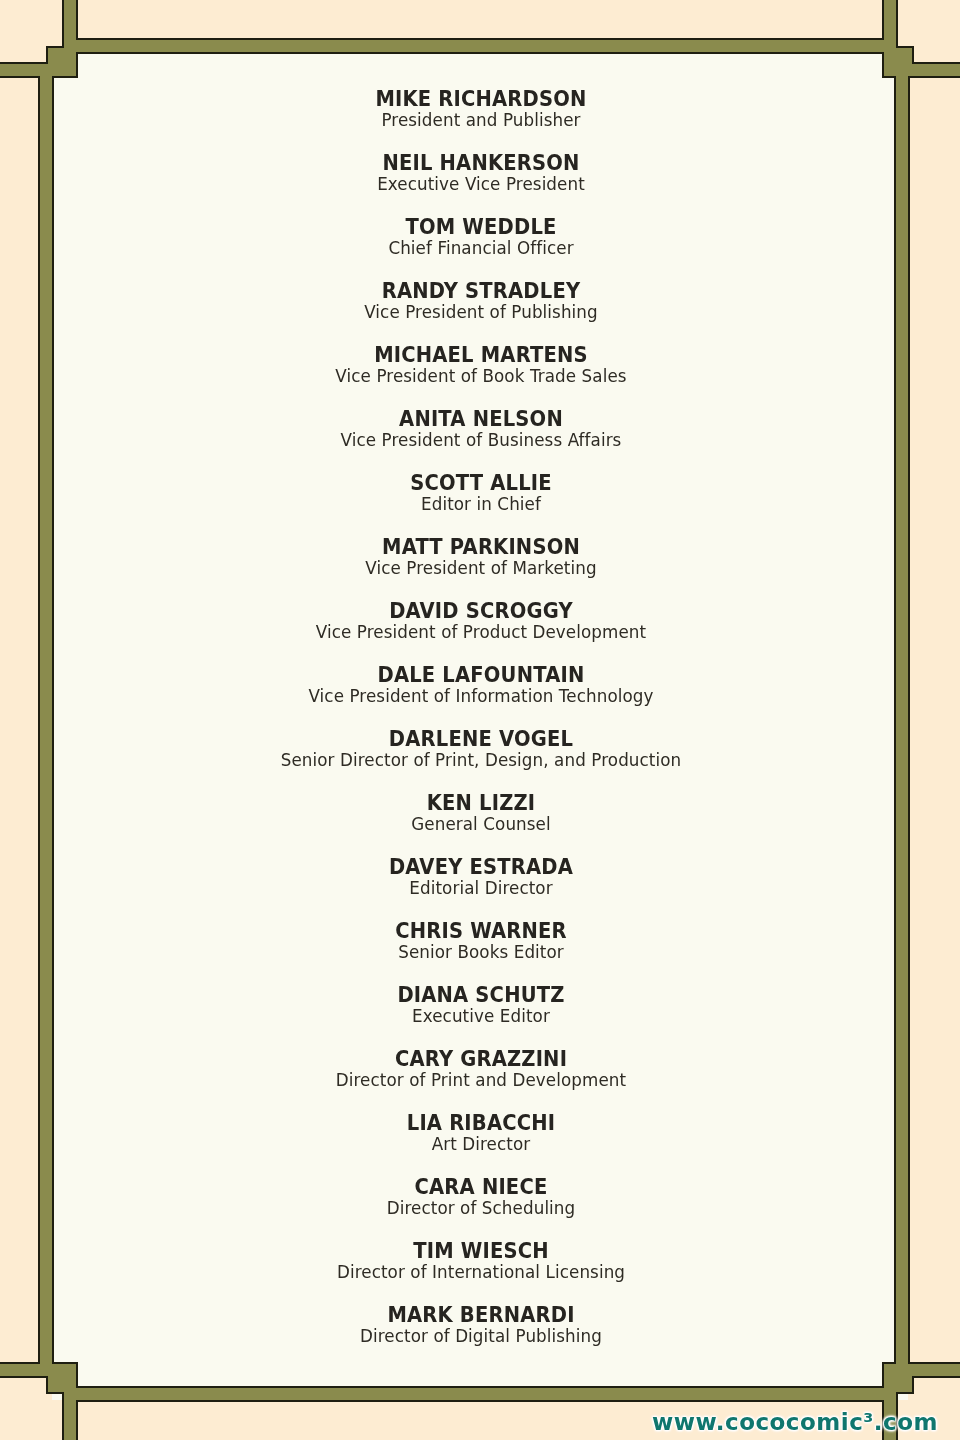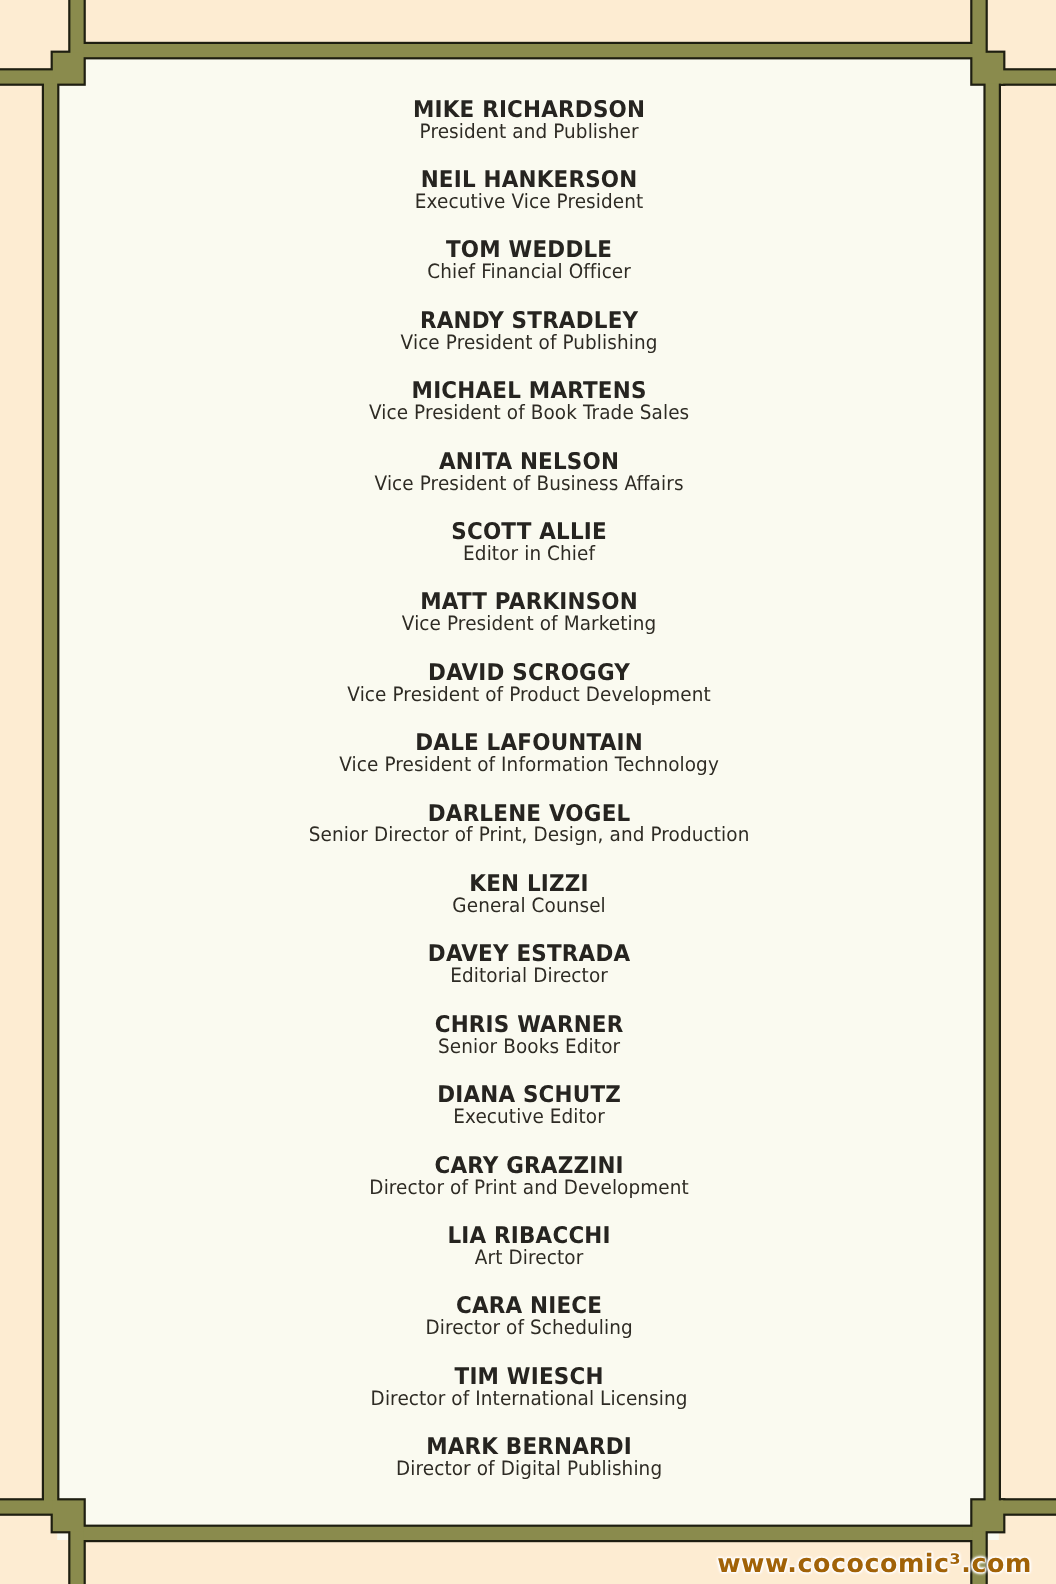--- a/index.html
+++ b/index.html
@@ -40,21 +40,21 @@
     letter-spacing:0.1px;
     color:#2e2b24;
   }
   .watermark{
     position:absolute;
     right:22px;bottom:5px;
     z-index:4;
     font-size:23px;
     font-weight:bold;
     letter-spacing:0.5px;
-    color:#a16207;
+    color:#0f766e;
     text-shadow:
       0 0 2px #ffffff, 0 0 4px #ffffff,
       1px 1px 2px #ffffff, -1px -1px 2px #ffffff,
       1px -1px 2px #ffffff, -1px 1px 2px #ffffff;
   }
 </style>
 </head>
 <body>
 
 <div class="page">

